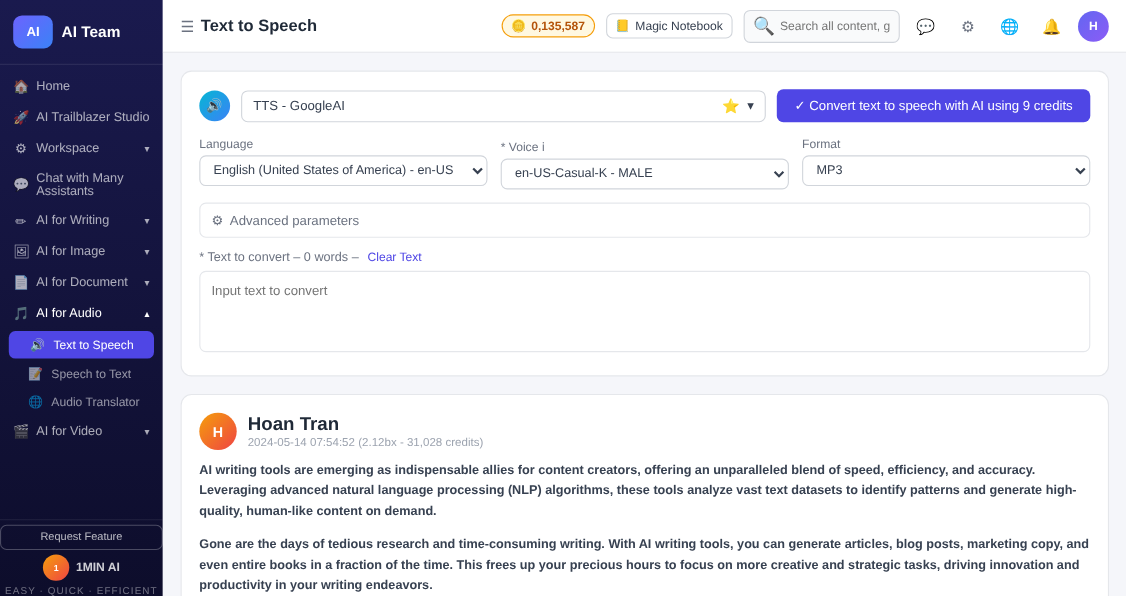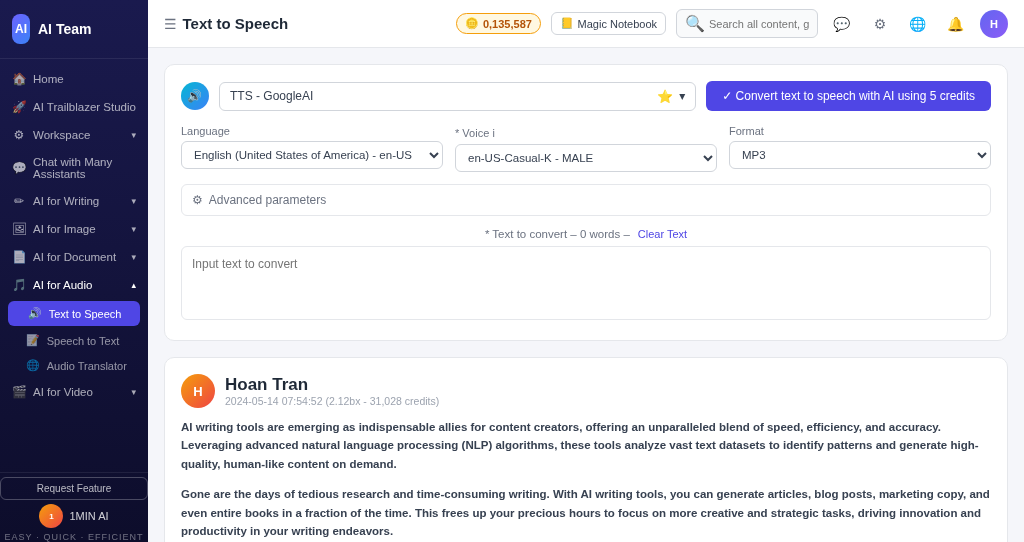--- a/index.html
+++ b/index.html
@@ -15,21 +15,21 @@
       flex-shrink: 0;
     }
     .sidebar-header {
       display: flex;
       align-items: center;
       gap: 8px;
       padding: 14px 12px;
       border-bottom: 1px solid rgba(255,255,255,0.08);
     }
     .sidebar-logo {
-      width: 18px; height: 30px;
+      width: 36px; height: 30px;
       background: linear-gradient(135deg, #6c63ff, #3b82f6);
       border-radius: 8px;
       display: flex; align-items: center; justify-content: center;
       color: white; font-size: 12px; font-weight: bold;
     }
     .sidebar-title { color: white; font-size: 14px; font-weight: 700; }
     .sidebar-nav { flex: 1; padding: 6px 0; overflow-y: auto; }
     .nav-item {
       display: flex; align-items: center; gap: 7px;
       padding: 7px 12px;
@@ -62,21 +62,21 @@
       display: flex; flex-direction: column; align-items: center; gap: 4px;
     }
     .footer-logo-area { display: flex; align-items: center; gap: 6px; }
     .footer-logo {
       width: 24px; height: 24px;
       background: linear-gradient(135deg, #f59e0b, #ef4444);
       border-radius: 50%;
       display: flex; align-items: center; justify-content: center;
       color: white; font-size: 8px; font-weight: bold;
     }
-    .footer-brand { color: rgba(255,255,255,0.8); font-size: 11px; font-weight: 400; }
+    .footer-brand { color: rgba(255,255,255,0.8); font-size: 11px; font-weight: 700; }
     .footer-tagline { color: rgba(255,255,255,0.4); font-size: 9px; letter-spacing: 1px; }
     .request-feature-btn {
       width: 100%;
       background: transparent;
       border: 1px solid rgba(255,255,255,0.25);
       color: rgba(255,255,255,0.7);
       padding: 5px 8px;
       border-radius: 6px;
       font-size: 10px;
       cursor: pointer;
@@ -205,21 +205,21 @@
     .advanced-params {
       display: flex; align-items: center; gap: 6px;
       padding: 8px 10px;
       border: 1px solid #e5e7eb; border-radius: 6px;
       color: #6b7280; font-size: 12px; cursor: pointer;
       margin-bottom: 12px;
     }
 
     .text-convert-label {
       font-size: 11.5px; color: #6b7280; margin-bottom: 6px;
-      display: flex; align-items: center; gap: 8px; justify-content: center;
+      display: flex; align-items: center; gap: 8px;
     }
     .clear-text-link { color: #4f46e5; cursor: pointer; font-size: 11px; }
     .text-area {
       width: 100%; border: 1px solid #e5e7eb; border-radius: 6px;
       padding: 10px; font-size: 12px; color: #9ca3af;
       resize: none; height: 74px; outline: none; font-family: inherit;
     }
 
     
     .result-panel {
@@ -363,21 +363,21 @@
       <div class="tts-header">
         <div class="tts-icon">🔊</div>
         <div class="tts-selector">
           <span>TTS - GoogleAI</span>
           <div class="tts-selector-right">
             <span class="star-icon">⭐</span>
             <span>▾</span>
           </div>
         </div>
         <button class="convert-btn">
-          <span>✓ Convert text to speech with AI using 5 credits</span>
+          <span>✓ Convert text to speech with AI using 9 credits</span>
         </button>
       </div>
 
       <div class="form-row">
         <div class="form-group">
           <label>Language</label>
           <select class="form-select">
             <option>English (United States of America) - en-US</option>
           </select>
         </div>

